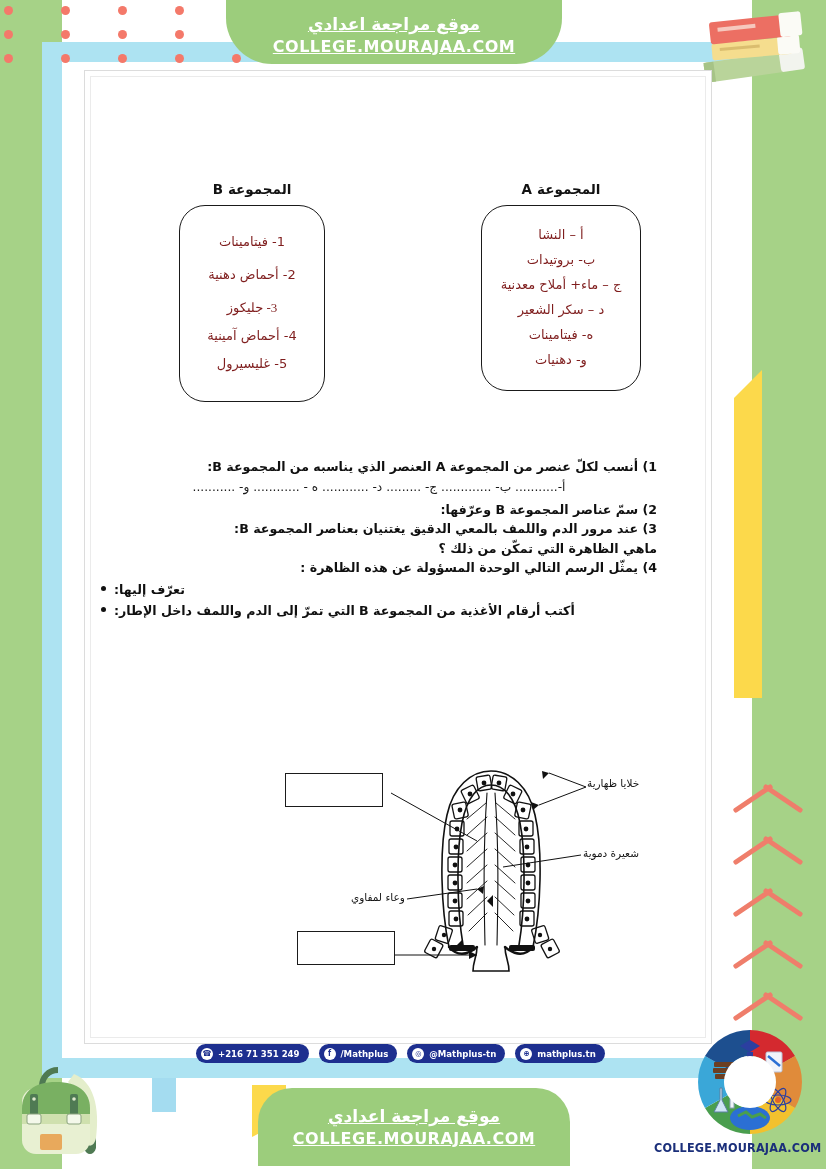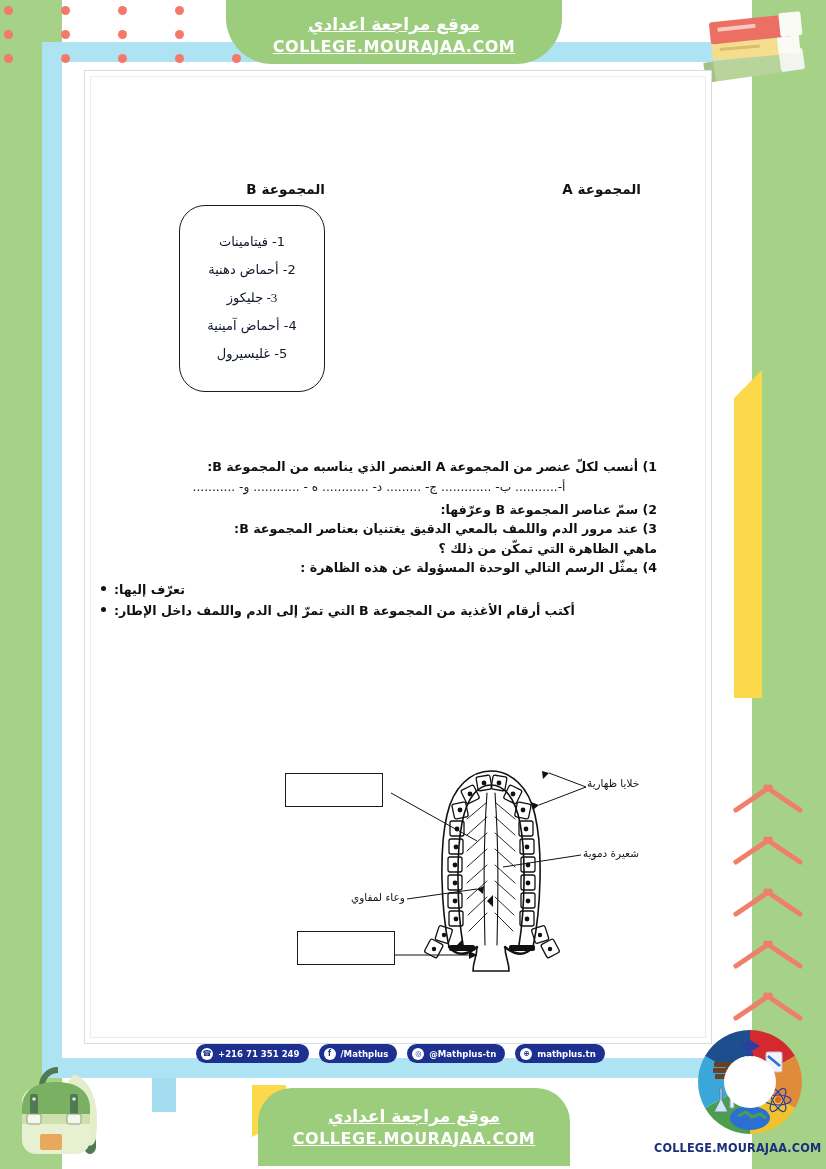--- a/index.html
+++ b/index.html
@@ -53,25 +53,25 @@
       color:#1b2f7a;font-size:12.5px;font-weight:bold;letter-spacing:.2px;
       font-family:"DejaVu Sans Condensed","Liberation Sans Narrow","Liberation Sans",sans-serif;}
 
   
   .sheet{position:absolute;left:84px;top:70px;width:626px;height:972px;background:#fff;
       border:1px solid #dcdcdc;}
   .sheet-inner{position:absolute;left:5px;top:5px;right:5px;bottom:5px;border:1px solid #ebebeb;}
 
   
   .grp{position:absolute;}
-  .grp .title{text-align:right;font-size:13.5px;font-weight:bold;color:#121212;
+  .grp .title{text-align:center;font-size:13.5px;font-weight:bold;color:#121212;
       direction:rtl;margin-bottom:8px;letter-spacing:.3px;}
   .grp .box{border:1.6px solid #1a1a1a;border-radius:26px;padding:12px 14px;
       direction:rtl;}
-  .grp .box div{font-size:13px;color:#0f172a;text-align:center;margin:10px 0;
+  .grp .box div{font-size:13px;color:#7f1d1d;text-align:center;margin:10px 0;
       line-height:1.15;}
 
   
   .q{position:absolute;direction:rtl;text-align:right;color:#101010;font-weight:bold;}
   .q-line{font-size:12.6px;line-height:1.55;white-space:nowrap;}
   .ans-line{font-size:12.2px;color:#1b1b1b;direction:rtl;text-align:center;
       letter-spacing:.2px;font-weight:normal;white-space:nowrap;}
   .bullet-row{display:flex;flex-direction:row-reverse;align-items:baseline;gap:8px;
       justify-content:flex-start;}
   .bullet{width:5px;height:5px;border-radius:50%;background:#111;flex:0 0 auto;
@@ -175,27 +175,35 @@
       <rect x="24" y="20" width="38" height="4" fill="#f8d8ce" opacity=".85"></rect>
     </g>
   </svg>
 </div>
 
 <div class="sheet">
   <div class="sheet-inner"></div>
 
   <div class="grp" style="left:376px;top:110px;width:160px;padding-left:20px;">
     <div class="title">المجموعة  A</div>
+    <div class="box">
+      <div>أ – النشا</div>
+      <div>ب- بروتيدات</div>
+      <div>ج – ماء+ أملاح معدنية</div>
+      <div>د – سكر الشعير</div>
+      <div>ه- فيتامينات</div>
+      <div>و- دهنيات</div>
+    </div>
   </div>
 
   <div class="grp" style="left:94px;top:110px;width:146px;">
     <div class="title">المجموعة B</div>
     <div class="box" style="padding:16px 14px;">
       <div style="margin:13px 0;">1- فيتامينات</div>
-      <div style="margin:8px 0;">2- أحماض دهنية</div>
+      <div style="margin:18px 0;">2- أحماض دهنية</div>
       <div style="margin:13px 0;font-family:Liberation Serif, serif;">3- جليكوز</div>
       <div style="margin:13px 0;">4- أحماض آمينية</div>
       <div style="margin:13px 0;">5- غليسيرول</div>
     </div>
   </div>
 
   <div class="q" style="left:16px;top:386px;width:556px;">
     <div class="q-line">1) أنسب لكلّ عنصر من المجموعة  A  العنصر الذي يناسبه من المجموعة B:</div>
     <div class="ans-line" style="margin:3px 0 6px;">أ-........... ب- ............. ج- ......... د- ............ ه - ............ و- ...........</div>
     <div class="q-line">2) سمّ عناصر المجموعة B وعرّفها:</div>

